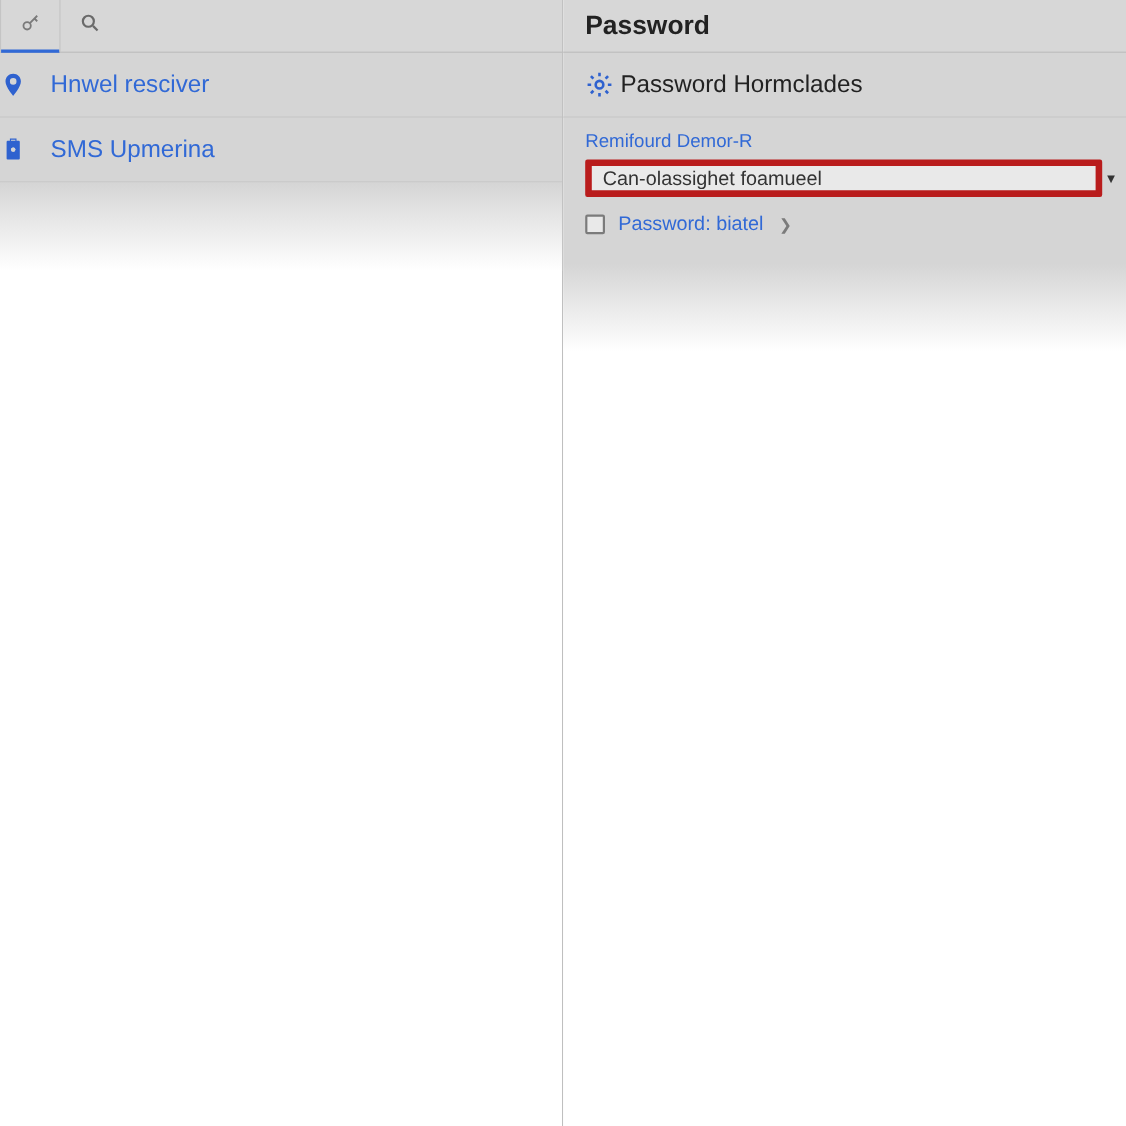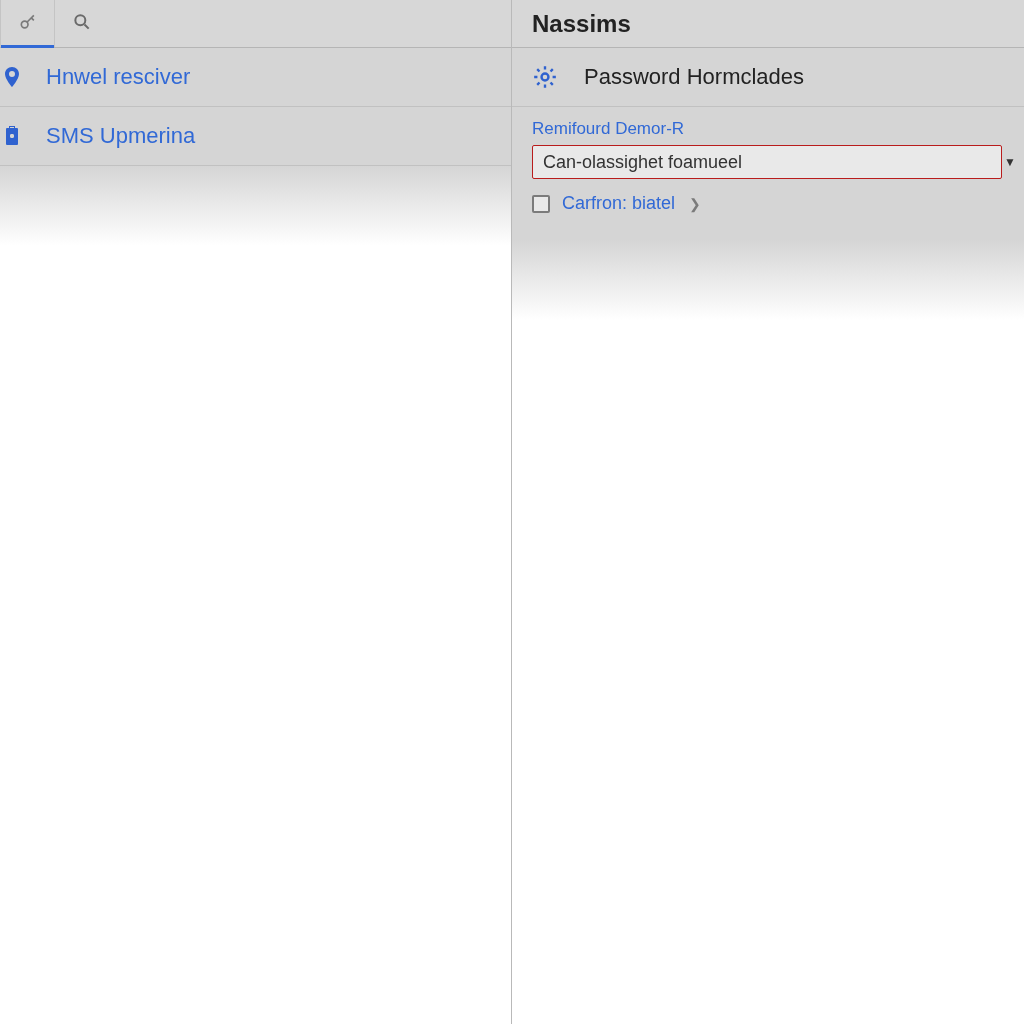--- a/index.html
+++ b/index.html
@@ -21,29 +21,29 @@
   .list-item .icon-slot { width: 24px; height: 24px; display:flex; align-items:center; justify-content:center; }
   .list-item .label { font-size: 22px; color: #3169d6; }
   .list-item:nth-child(3) .label { color: #222; }
   .content-fade { height: 80px; background: linear-gradient(#d5d5d5, #ffffff); border-bottom: none; }
 
   
   .right-header { display:flex; align-items:center; height:48px; background:#d7d7d7; border-bottom:1px solid #b5b5b5; padding-left:20px; }
   .right-title { font-size:24px; font-weight:700; color:#222; }
 
   
-  .section-header { display:flex; align-items:center; height:59px; background:#d5d5d5; border-bottom:1px solid #c1c1c1; padding-left:20px; gap:26px; }
+  .section-header { display:flex; align-items:center; height:59px; background:#d5d5d5; border-bottom:1px solid #c1c1c1; padding-left:20px; gap:6px; }
   .section-header .icon-slot { width:26px; height:26px; display:flex; align-items:center; justify-content:center; }
   .section-title { font-size:22px; color:#222; }
 
   
   .form-area { background:#d5d5d5; padding: 12px 20px 16px 20px; position: relative; }
   .form-label { font-size:17px; color:#3169d6; margin-bottom:6px; }
   .select-wrap { position:relative; width:470px; margin-bottom:14px; }
-  .select-box { width:100%; height:34px; background:#e9e9e9; border:1px solid #b91c1c; border-radius:2px; padding:0 10px; font-size:18px; color:#333; display:flex; align-items:center; }
+  .select-box { width:100%; height:34px; background:#e9e9e9; border:6px solid #b91c1c; border-radius:2px; padding:0 10px; font-size:18px; color:#333; display:flex; align-items:center; }
   .select-caret { position:absolute; right:-14px; top:50%; transform:translateY(-50%); font-size:12px; color:#333; }
 
   .check-row { display:flex; align-items:center; gap:12px; margin-bottom:10px; }
   .checkbox { width:18px; height:18px; border:2px solid #7b7b7b; border-radius:2px; background:#e9e9e9; }
   .check-label { font-size:18px; color:#3169d6; }
   .chevron-small { margin-left:2px; font-size:14px; color:#7b7b7b; }
 
   .blurred-row { display:flex; align-items:center; gap:0; font-size:19px; color:#333; }
   .blur-rect { width:180px; height:22px; margin-left:2px; background:#9c9c9c; border-radius:6px; filter: blur(4px); opacity:0.55; }
 
@@ -94,41 +94,41 @@
             </svg>
         </span>
         <span class="label">SMS Upmerina</span>
       </div>
       <div class="content-fade"></div>
     </div>
   </div>
 
   <div class="right-pane">
     <div class="right-header">
-      <div class="right-title">Nassims</div>
+      <div class="right-title">Password</div>
     </div>
     <div class="section-header">
       <span class="icon-slot">
         <svg viewBox="0 0 24 24" fill="none" stroke="#2f62cf" stroke-width="2.2">
           <circle cx="12" cy="12" r="3.2"></circle>
           <path d="M12 2v3M12 19v3M2 12h3M19 12h3M4.8 4.8l2.1 2.1M17.1 17.1l2.1 2.1M4.8 19.2l2.1-2.1M17.1 6.9l2.1-2.1"></path>
         </svg>
       </span>
       <span class="section-title">Password Hormclades</span>
     </div>
 
     <div class="form-area">
       <div class="form-label">Remifourd Demor-R</div>
       <div class="select-wrap">
         <div class="select-box">Can-olassighet foamueel</div>
         <span class="select-caret">▼</span>
       </div>
 
       <div class="check-row">
         <span class="checkbox"></span>
-        <span class="check-label">Carfron: biatel</span>
+        <span class="check-label">Password: biatel</span>
         <span class="chevron-small">❯</span>
       </div>
 
     </div>
     <div class="right-fade"></div>
   </div>
 </div>
 
 </body></html>

